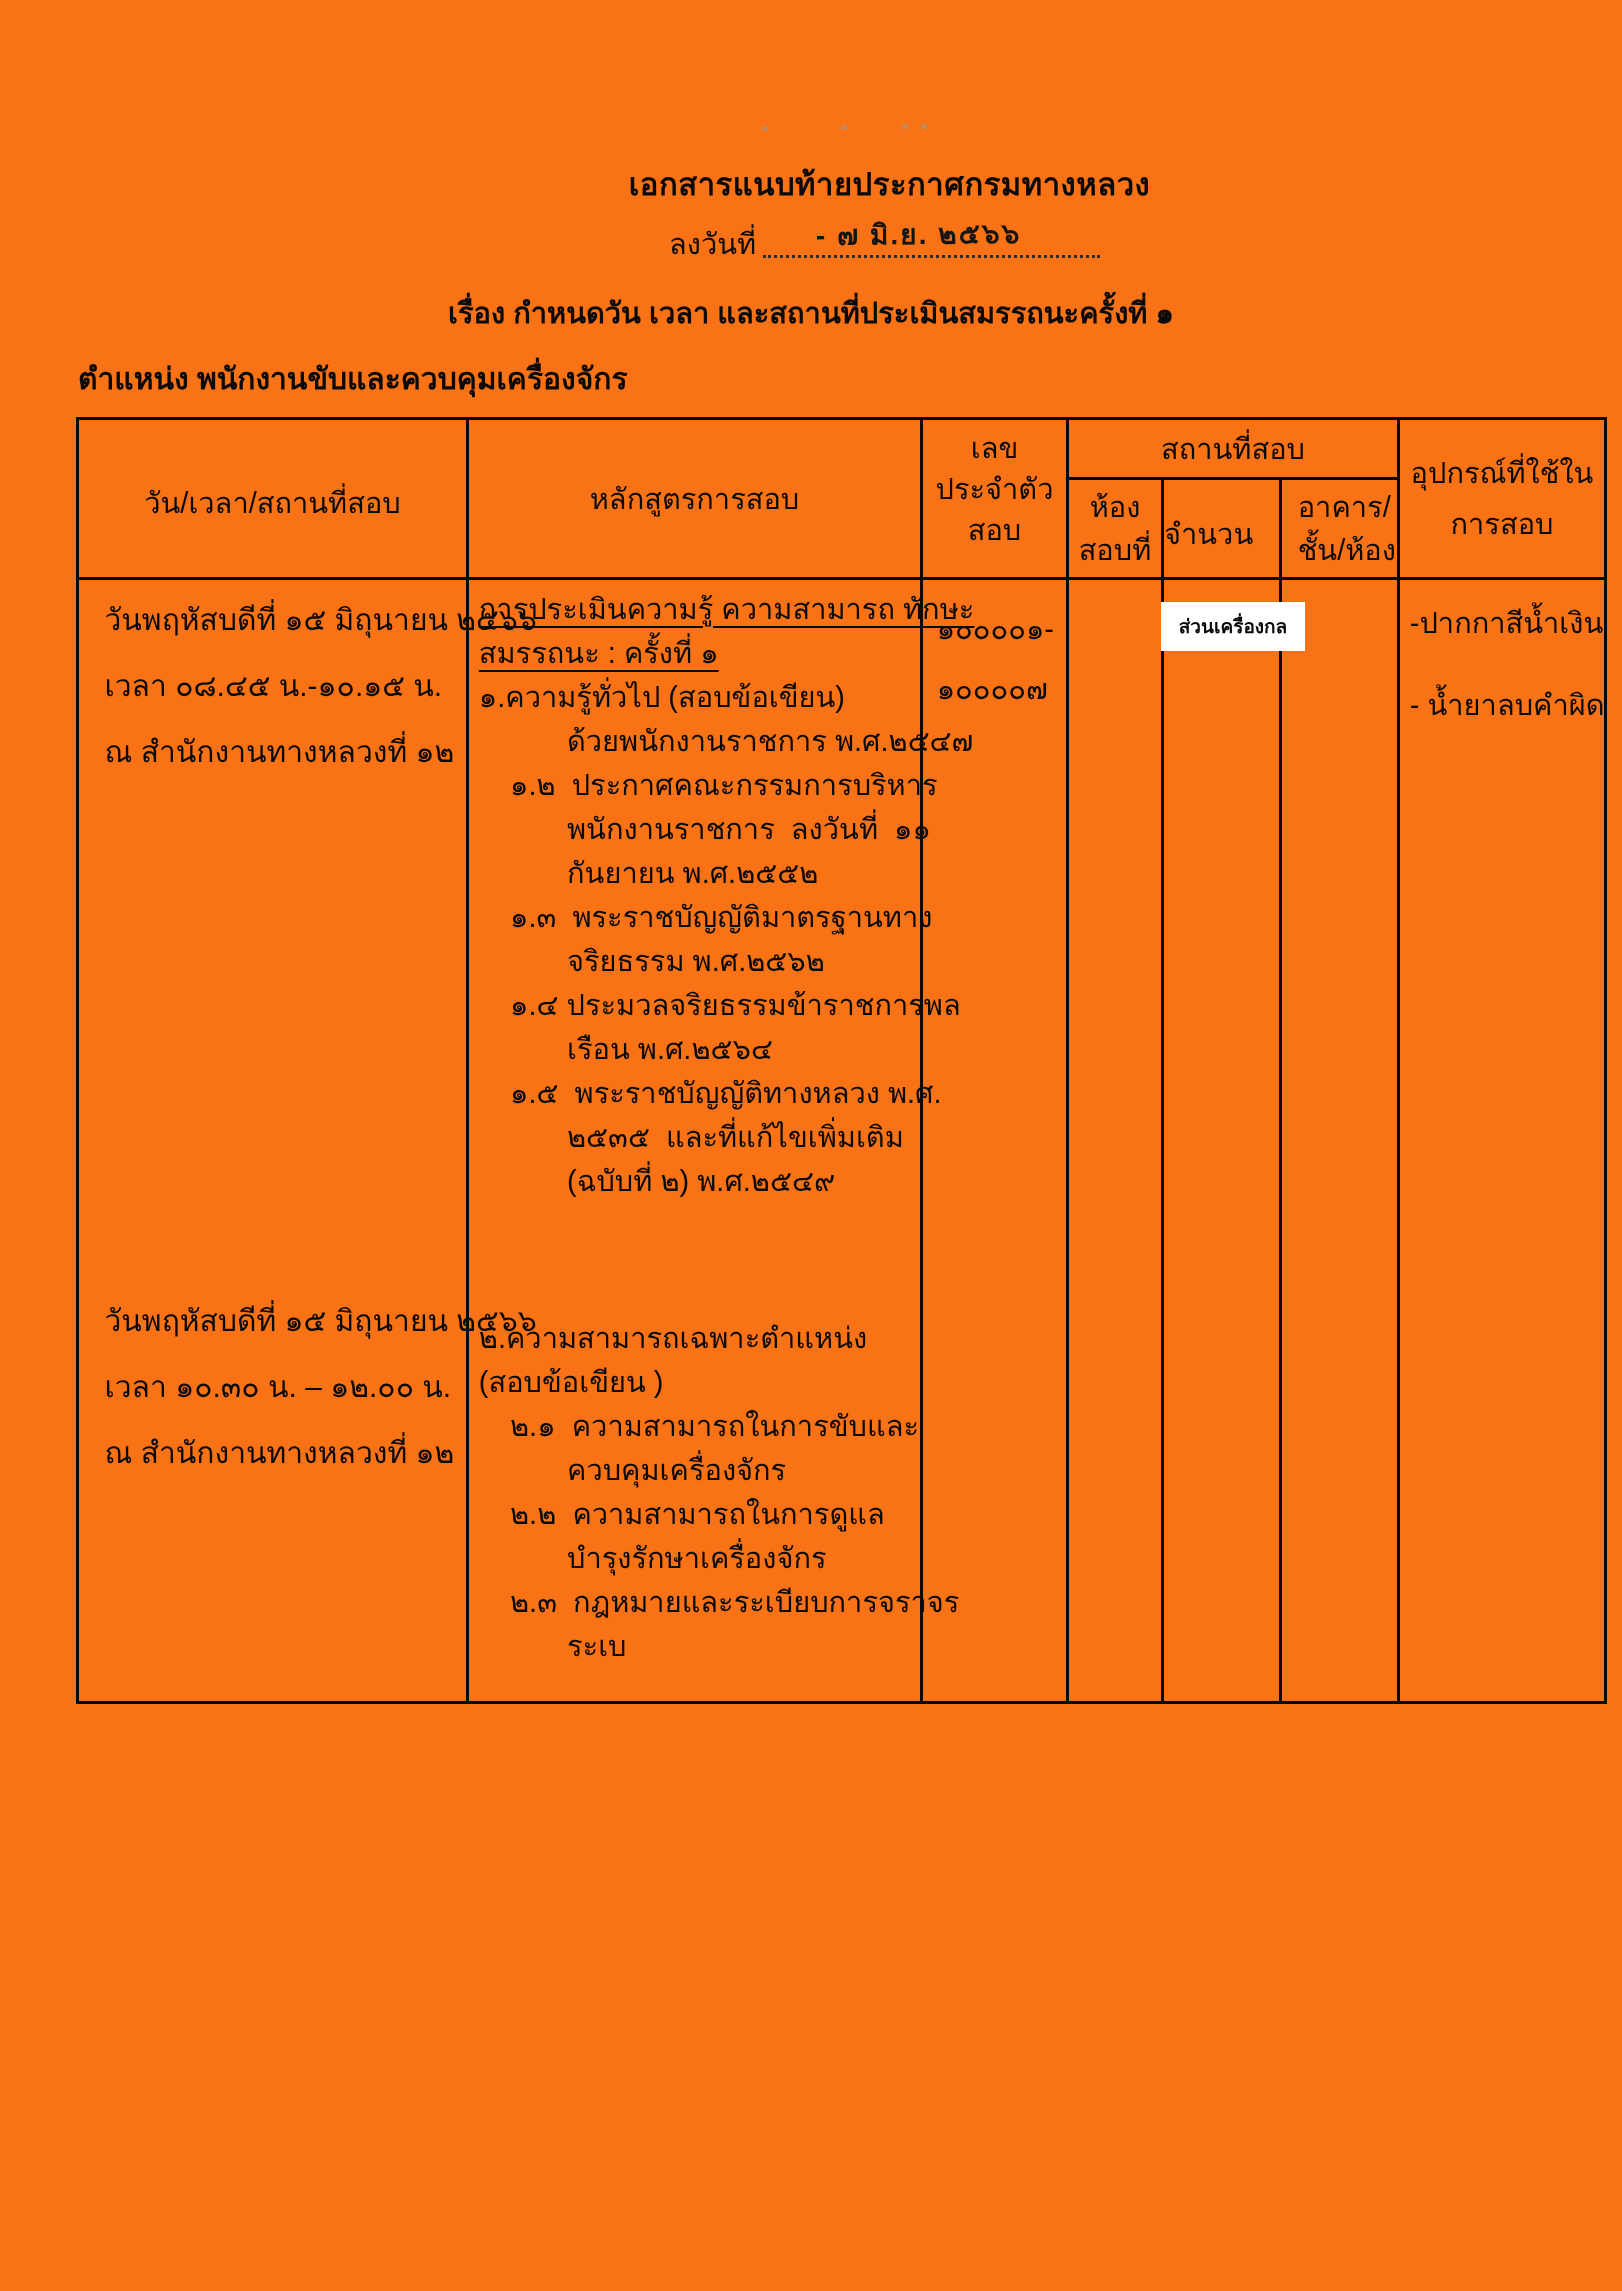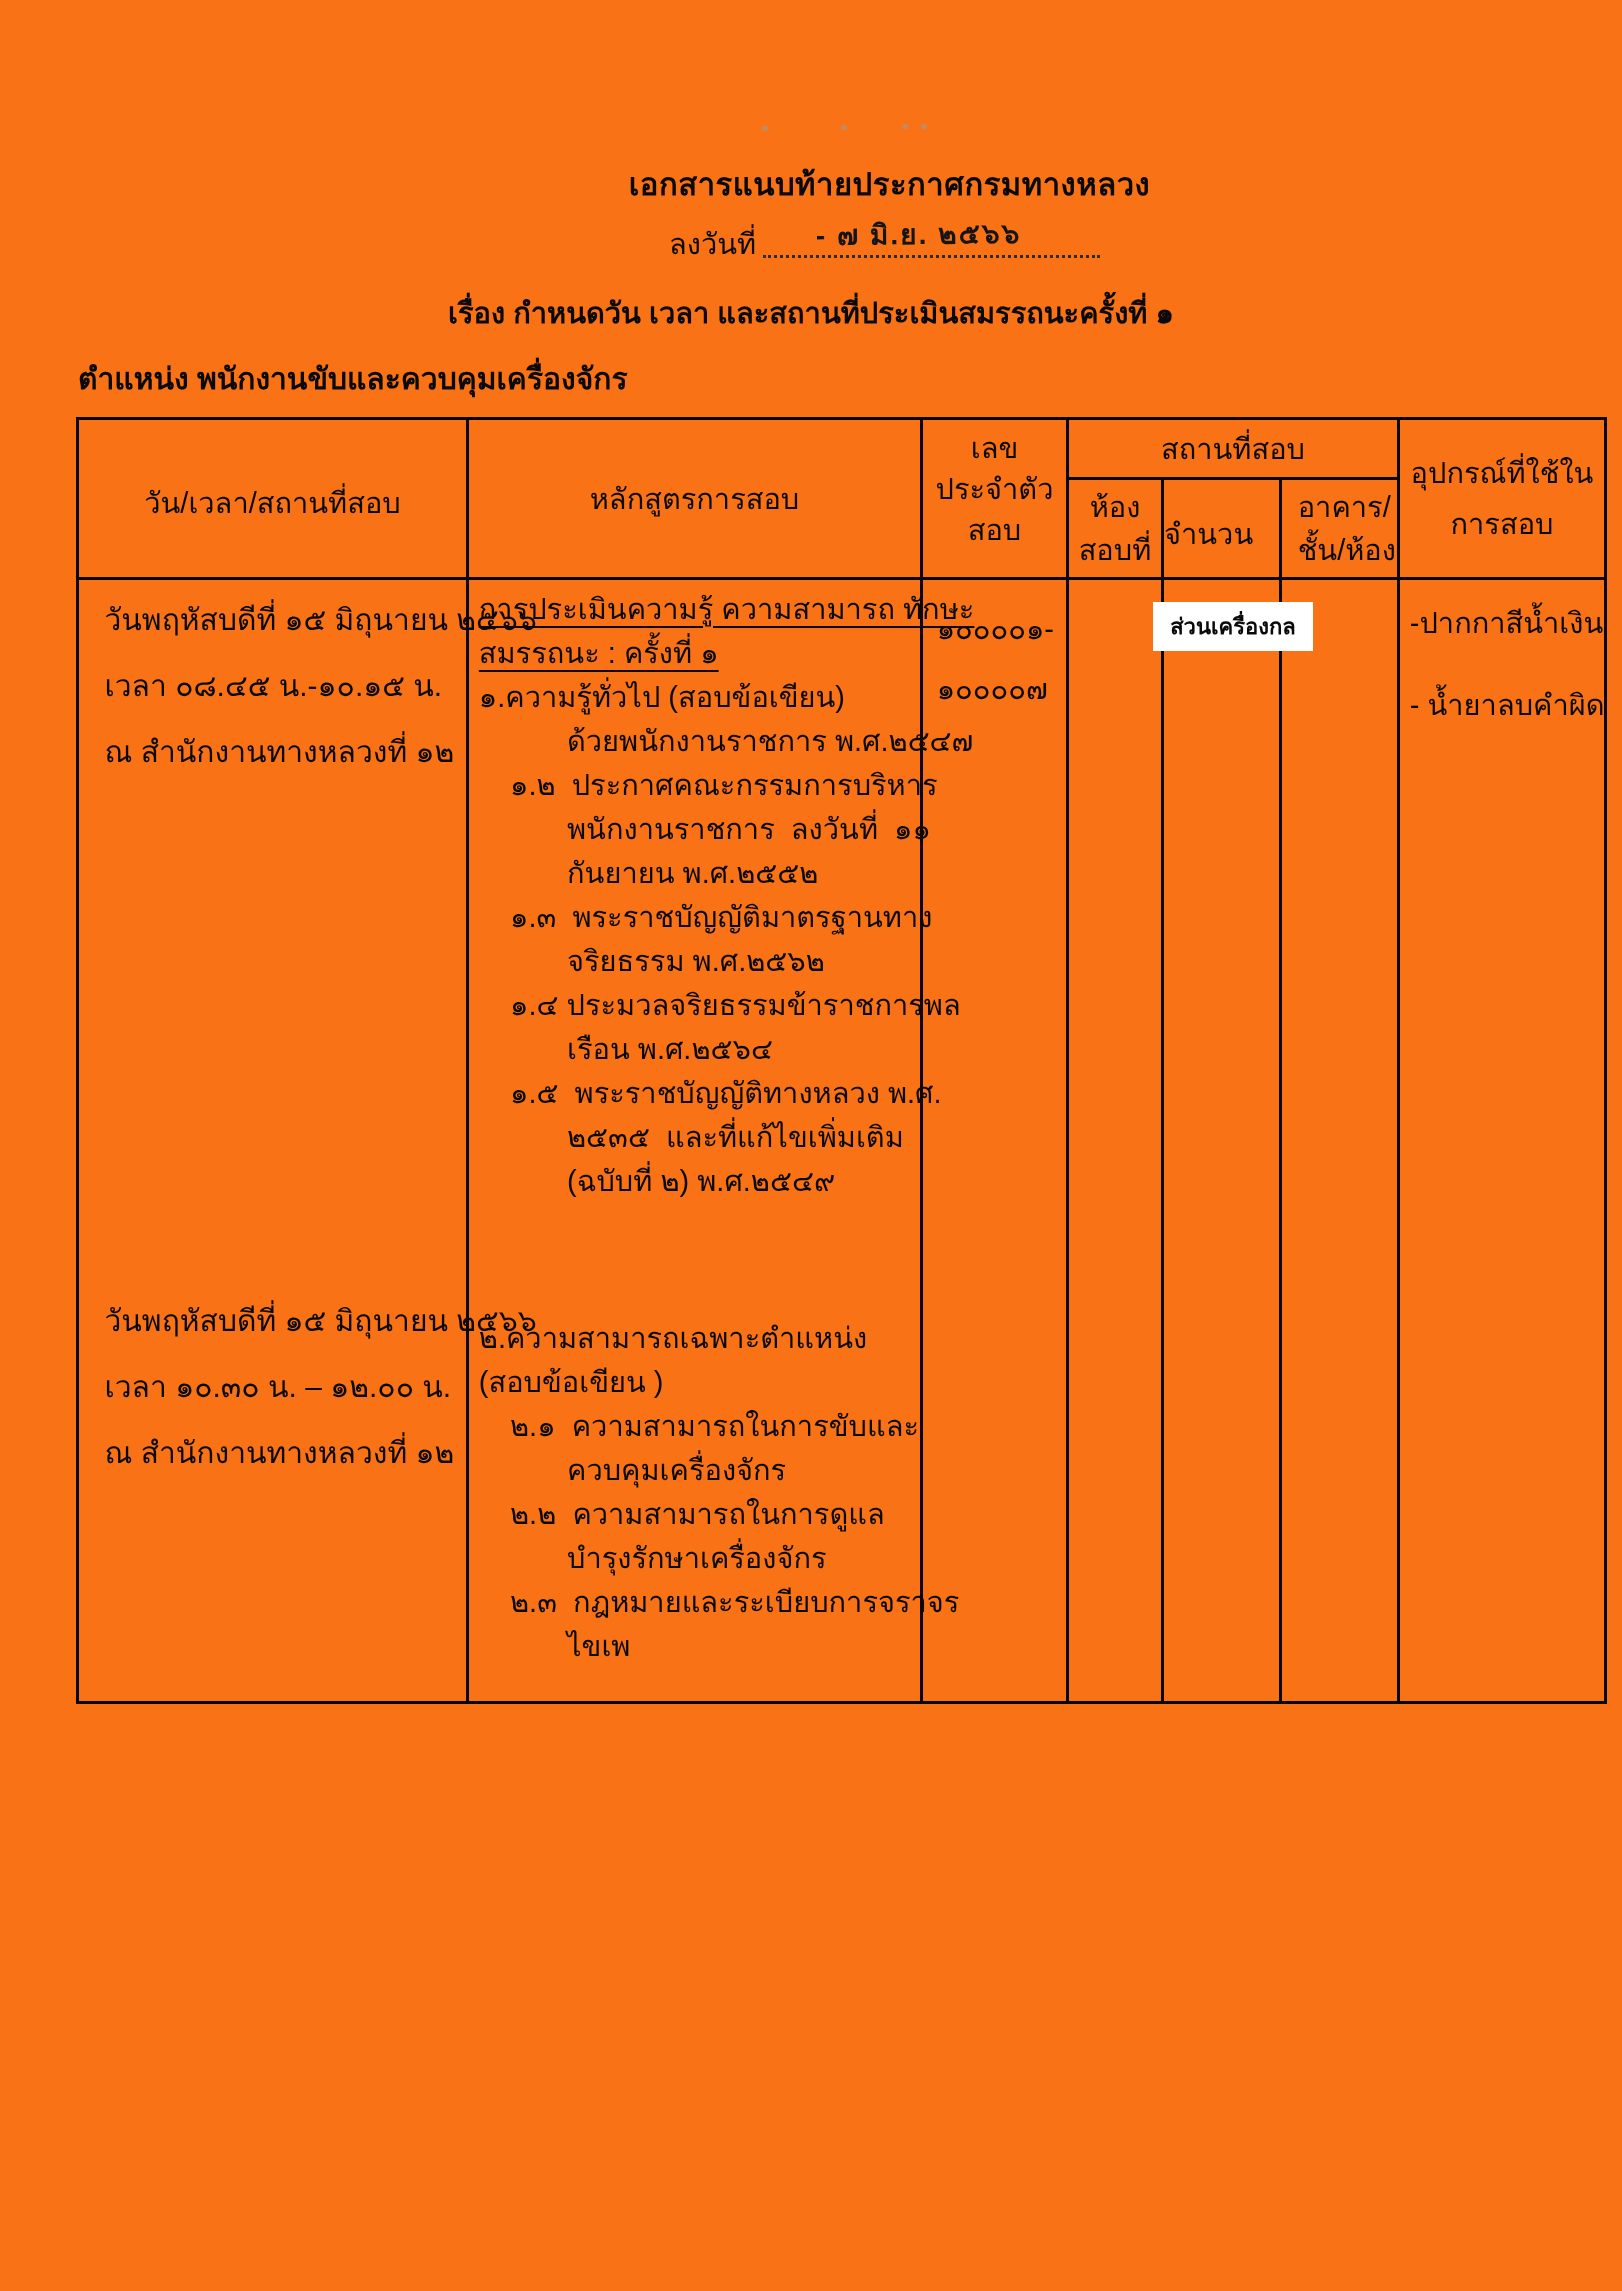--- a/index.html
+++ b/index.html
@@ -69,21 +69,21 @@
   .b-course{left:390px;width:451px;line-height:44px;box-sizing:border-box;}
   .b-course1{top:167px;}
   .b-course2{top:896px;}
   .i0{padding-left:9.8px;}
   .i1{padding-left:41px;}
   .i2{padding-left:98px;}
   .u{text-decoration:underline;text-underline-offset:6.9px;text-decoration-thickness:2px;}
   .b-examno{left:844px;top:187px;width:143px;padding-left:13.7px;line-height:44px;box-sizing:border-box;}
   .b-examno .ln + .ln{margin-top:15.7px;}
   .b-loc{left:990px;top:182px;width:328px;display:flex;justify-content:center;z-index:2;}
-  .loc-value{background:#ffffff;padding:0 17.6px;font-weight:bold;font-size:22px;line-height:49px;}
+  .loc-value{background:#ffffff;padding:0 17.6px;font-weight:bold;font-size:19px;line-height:49px;}
   .b-equip{left:1321px;top:181px;width:204px;padding-left:9.8px;line-height:44px;box-sizing:border-box;}
   .b-equip .ln + .ln{margin-top:38px;}
 </style>
 </head>
 <body>
 
 <div class="page">
 
   <div>
     <div class="artifact-dot" style="left:762px;top:126px;"></div>
@@ -162,21 +162,21 @@
     </div>
 
     <div class="bodycell b-course b-course2">
       <div class="ln i0">๒.ความสามารถเฉพาะตำแหน่ง</div>
       <div class="ln i0">(สอบข้อเขียน )</div>
       <div class="ln i1">๒.๑  ความสามารถในการขับและ</div>
       <div class="ln i2">ควบคุมเครื่องจักร</div>
       <div class="ln i1">๒.๒  ความสามารถในการดูแล</div>
       <div class="ln i2">บำรุงรักษาเครื่องจักร</div>
       <div class="ln i1">๒.๓  กฎหมายและระเบียบการจราจร</div>
-      <div class="ln i2">ไขเพ</div>
+      <div class="ln i2">ระเบ</div>
     </div>
 
     <div class="bodycell b-examno">
       <div class="ln">๑๐๐๐๐๑-</div>
       <div class="ln">๑๐๐๐๐๗</div>
     </div>
 
     <div class="bodycell b-loc">
       <span class="loc-value">ส่วนเครื่องกล</span>
     </div>

